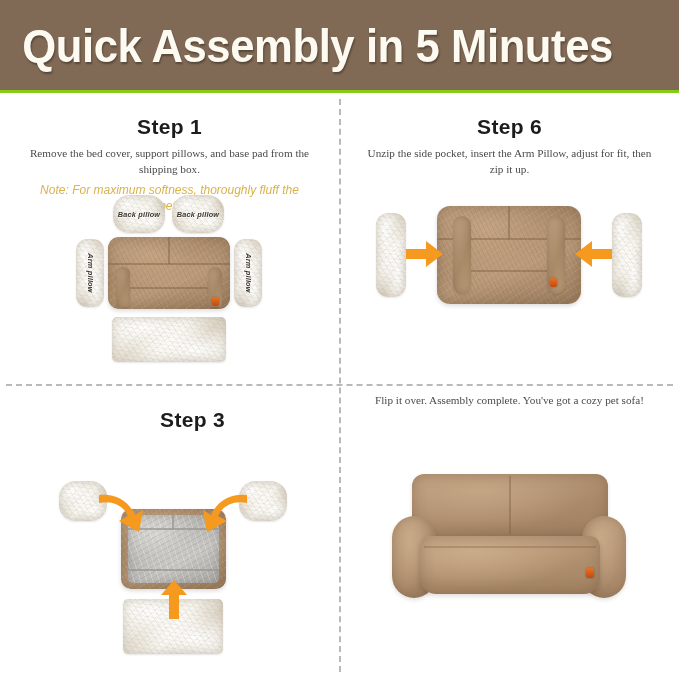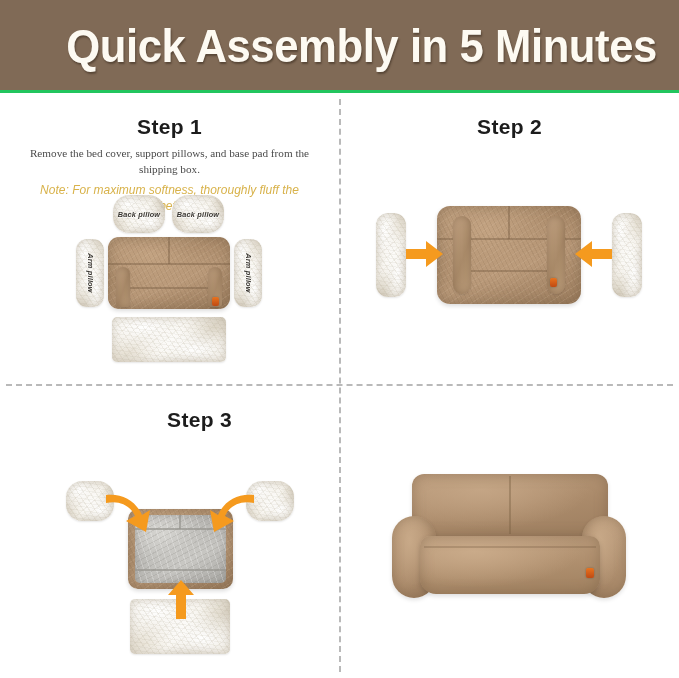--- a/index.html
+++ b/index.html
@@ -8,41 +8,41 @@
     background:#ffffff;
     font-family:"Liberation Sans", sans-serif;
     overflow:hidden;
   }
   #page{position:relative;width:679px;height:678px;background:#fff;}
 
   
   .header{
     position:absolute;left:0;top:0;width:679px;height:93px;
     background:#806a56;
-    display:flex;align-items:center;justify-content:flex-end;
+    display:flex;align-items:center;justify-content:flex-start;
     box-sizing:border-box;
-    border-bottom:3px solid #22c55e;
+    border-bottom:3px solid #84cc16;
   }
   .header-title{
     color:#fdfaf2;
     font-family:"Liberation Sans Narrow","Liberation Sans",sans-serif;
     font-weight:bold;
     font-size:47px;
     letter-spacing:-0.5px;
     transform:scaleX(0.93);
     text-shadow:1px 2px 2px rgba(40,28,18,.45);
     white-space:nowrap;
   }
 
   
   .grid{position:absolute;left:0;top:93px;width:679px;height:585px;}
   .cell{position:absolute;width:339px;height:292px;box-sizing:border-box;}
   .c1{left:0;top:0;}
   .c2{left:340px;top:0;}
-  .c3{left:10px;top:293px;padding-left:40px;}
+  .c3{left:3px;top:293px;padding-left:40px;}
   .c4{left:340px;top:293px;}
 
   .divider-v{
     position:absolute;left:339px;top:6px;width:0;height:573px;
     border-left:2px dashed #b9b9b9;
   }
   .divider-h{
     position:absolute;left:6px;top:291px;width:667px;height:0;
     border-top:2px dashed #b9b9b9;
   }
@@ -193,21 +193,22 @@
           <div class="flap" style="left:8px;top:30px;width:14px;height:40px;"></div>
           <div class="flap" style="left:100px;top:30px;width:14px;height:40px;"></div>
           <div class="tag" style="left:104px;top:60px;"></div>
         </div>
 
         <div class="bag" style="left:112px;top:124px;width:114px;height:45px;border-radius:5px;"></div>
       </div>
     </div>
 
     <div class="cell c2">
-      <div class="step-head">Step 2</div>
+      <div class="step-head">Step 6</div>
+      <div class="step-desc">Unzip the side pocket, insert the Arm Pillow, adjust for fit, then zip it up.</div>
 
       <div class="illus" style="top:108px;height:130px;">
 
         <div class="bag" style="left:36px;top:12px;width:30px;height:84px;border-radius:12px;"></div>
 
         <div class="bag" style="left:272px;top:12px;width:30px;height:84px;border-radius:12px;"></div>
 
         <div class="cover" style="left:97px;top:5px;width:144px;height:98px;border-radius:13px;">
           <div class="seam" style="left:0;top:32px;width:100%;height:1.5px;"></div>
           <div class="seam" style="left:71px;top:0;width:1.5px;height:33px;"></div>
@@ -250,20 +251,21 @@
         <svg class="arrow" style="left:194px;top:6px;" width="54" height="48" viewBox="0 0 54 48">
           <path d="M50 8 C34 6, 20 14, 14 28 L6 23 L10 45 L30 34 L21 29 C26 18, 37 13, 50 16 Z" fill="#F59A1E"></path>
         </svg>
         <svg class="arrow" style="left:156px;top:98px;" width="30" height="40" viewBox="0 0 30 40">
           <path d="M10 40 L10 16 L2 16 L15 1 L28 16 L20 16 L20 40 Z" fill="#F59A1E"></path>
         </svg>
       </div>
     </div>
 
     <div class="cell c4">
+      <div class="step-desc">Flip it over. Assembly complete. You've got a cozy pet sofa!</div>
 
       <div class="illus" style="top:88px;height:150px;">
 
         <div class="sofa-part" style="left:52px;top:0px;width:234px;height:130px;">
 
           <div style="position:absolute;left:20px;top:0px;width:196px;height:62px;
                background:radial-gradient(ellipse at 35% 25%,#c4a585 0%,rgba(196,165,133,0) 60%),
                           linear-gradient(170deg,#bfa080 0%,#ab8b6b 55%,#9d7e5f 100%);
                border-radius:12px 12px 6px 6px;
                box-shadow:inset 0 0 14px rgba(110,85,60,.45),0 2px 4px rgba(0,0,0,.12);"></div>

